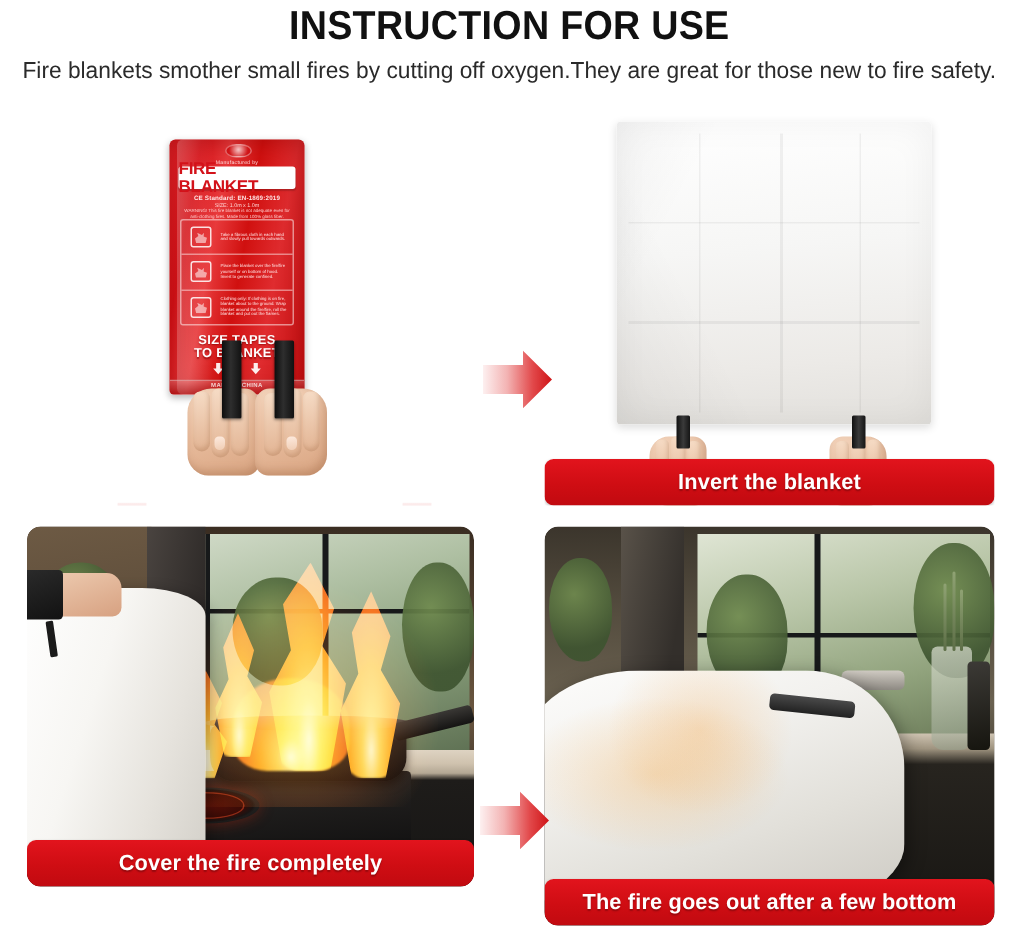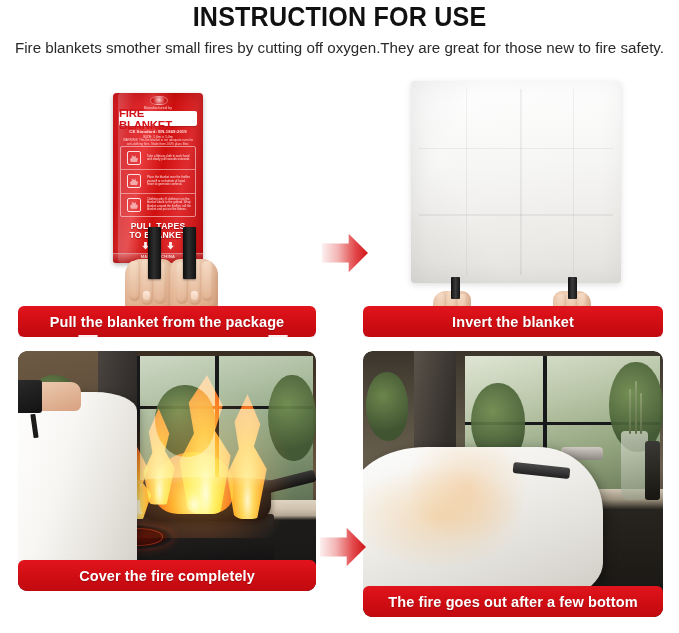--- a/index.html
+++ b/index.html
@@ -401,21 +401,21 @@
             <span class="pkg-ico"></span>
             <span class="pkg-txt">Place the blanket over the fire/fire yourself or on bottom of hood. Invert to generate confined.</span>
           </div>
           <div class="pkg-step">
             <span class="pkg-ico"></span>
             <span class="pkg-txt">Clothing only: If clothing is on fire, blanket about to the ground. Wrap blanket around the fire/fire, roll the blanket and put out the flames.</span>
           </div>
         </div>
 
         <div class="pkg-pull">
-          <span>PULL TAPES</span><br>
+          <span>SIZE TAPES</span><br>
           <span>TO BLANKET</span>
         </div>
 
         <div class="pkg-dnarrows">
           <span class="pkg-dn"></span>
           <span class="pkg-dn"></span>
         </div>
 
         <div class="pkg-made">MADE IN CHINA</div>
         <div class="pkg-hem"></div>
@@ -434,21 +434,20 @@
         <span class="finger" style="left:6px;top:3px;width:12px;height:42px;"></span>
         <span class="finger" style="left:19px;top:0px;width:12px;height:46px;"></span>
         <span class="finger" style="left:32px;top:2px;width:11px;height:40px;"></span>
         <span class="nail" style="left:21px;top:32px;"></span>
       </div>
 
       <div class="arrow-d" id="arrowL"></div>
       <div class="arrow-d" id="arrowR"></div>
     </div>
 
-    <div class="cap">Pull the blanket from the package</div>
   </div>
 
   <div class="panel p2">
     <div class="photo">
 
       <div class="blanket">
         <span class="crease v" style="left:26%"></span>
         <span class="crease v" style="left:52%"></span>
         <span class="crease v" style="left:77%"></span>
         <span class="crease h" style="top:33%"></span>

